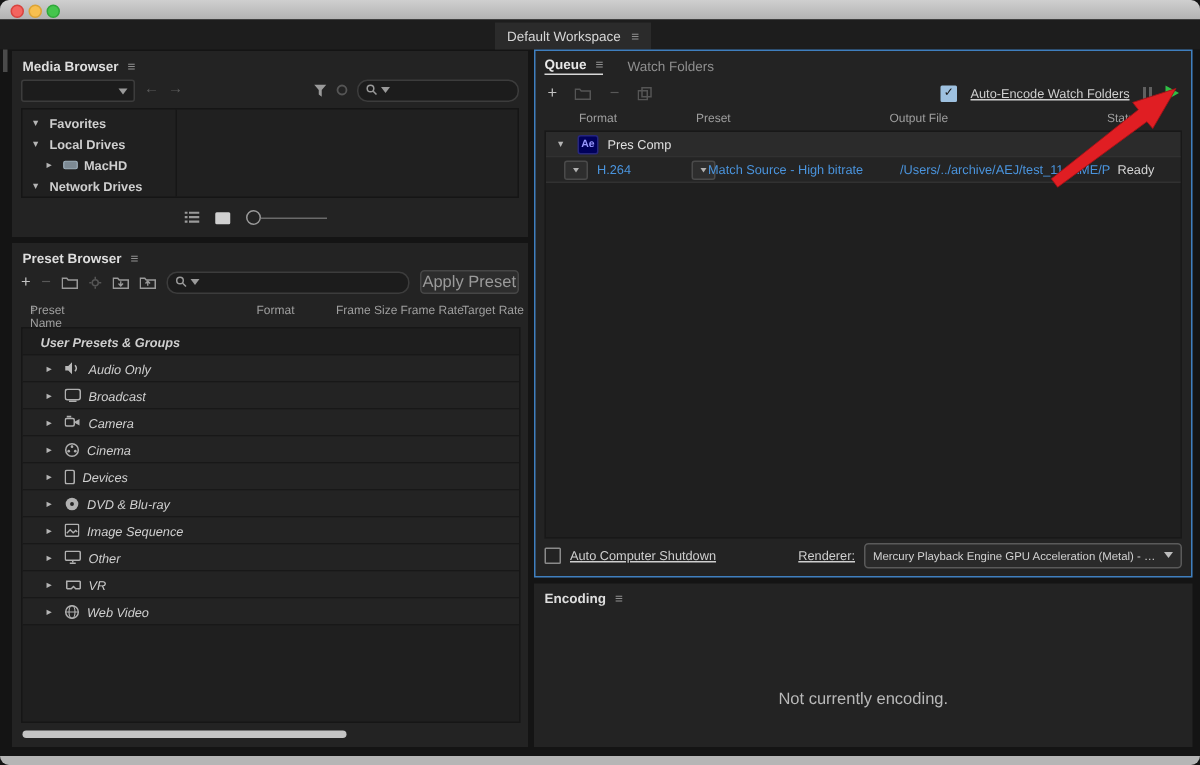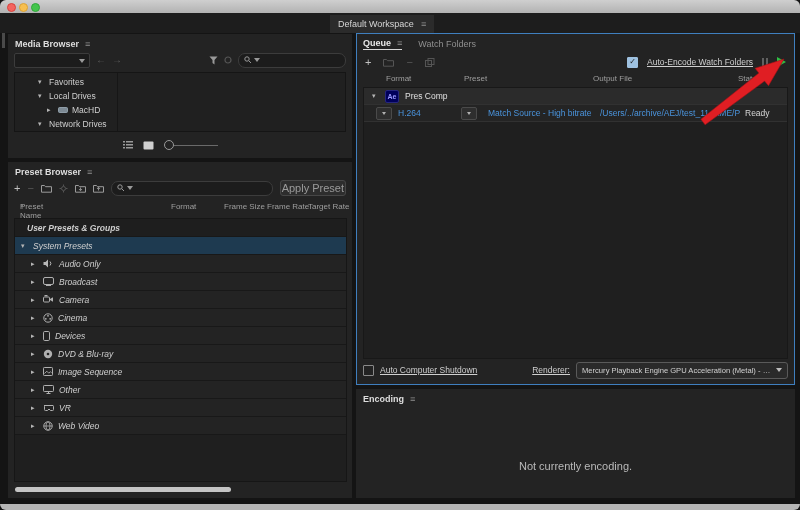--- a/index.html
+++ b/index.html
@@ -30,21 +30,21 @@
   .ddbox{width:74px;height:13px;background:#1c1c1c;border:1px solid #3c3c3c;border-radius:2px;
     position:relative;}
   .dd-chev{position:absolute;right:4px;top:5px;width:0;height:0;border-left:3px solid transparent;
     border-right:3px solid transparent;border-top:4px solid #9a9a9a;}
   .navarrow{color:#5b5b5b;font-size:10px;line-height:1;}
   .searchbox{height:13px;background:#1c1c1c;border:1px solid #3c3c3c;border-radius:7px;
     display:flex;align-items:center;padding:0 5px;gap:2px;}
   .mb-well{position:absolute;left:6px;top:38px;width:330px;height:58px;background:#202020;
     border:1px solid #151515;}
   .mb-divider{position:absolute;left:102px;top:0;bottom:0;width:1px;background:#161616;}
-  .tree{position:absolute;left:16px;top:2px;width:100px;font-size:8.5px;}
+  .tree{position:absolute;left:0;top:2px;width:100px;font-size:8.5px;font-weight:bold;}
   .trow{display:flex;align-items:center;gap:4px;height:14px;padding-left:7px;color:#cfcfcf;}
   .trow.child{padding-left:16px;}
   .chev{color:#b5b5b5;font-size:7px;width:7px;display:inline-block;}
   .mb-bottom{position:absolute;left:0;bottom:6px;width:100%;height:14px;display:flex;
     align-items:center;gap:10px;padding-left:115px;}
   .slider{display:flex;align-items:center;}
   .slider .knob{width:8px;height:8px;border:1.5px solid #9a9a9a;border-radius:50%;}
   .slider .track{width:44px;height:1px;background:#6a6a6a;}
   
   #preset-browser{left:8px;top:162px;width:344px;height:336px;}
@@ -263,24 +263,20 @@
         </span>
       <span style="left:163px">Format</span>
       <span style="left:216px">Frame Size</span>
       <span style="left:259px">Frame Rate</span>
       <span style="left:300px">Target Rate</span>
     </div>
     <div class="pb-list">
       <div class="prow group">
         <span>User Presets &amp; Groups</span>
       </div>
-      <div class="prow selected">
-        <span class="chev">▾</span>
-        <span>System Presets</span>
-      </div>
 
       <div class="prow cat">
         <span class="chev">▸</span>
         <span class="cicon">
             <svg width="11" height="9" viewBox="0 0 11 9">
               <path d="M0.5 3 h2 l2.5-2.5 v8 L2.5 6 h-2 z" fill="#b8b8b8"></path>
               <path d="M7 2.5 a3 3 0 0 1 0 4" stroke="#b8b8b8" fill="none" stroke-width="1"></path>
             </svg>
           </span>
         <span>Audio Only</span>
@@ -427,21 +423,21 @@
         <span>Pres Comp</span>
       </div>
       <div class="jrow out-row">
         <span class="mini-dd" style="margin-left:12px">
             <span class="dd-c"></span>
           </span>
         <span class="bluelink" style="margin-left:6px">H.264</span>
         <span class="mini-dd" style="position:absolute;left:97px">
             <span class="dd-c"></span>
           </span>
-        <span class="bluelink" style="position:absolute;left:124px">Match Source - High bitrate</span>
+        <span class="bluelink" style="position:absolute;left:108px">Match Source - High bitrate</span>
         <span class="bluelink" style="position:absolute;left:236px;max-width:140px;white-space:nowrap;overflow:hidden">/Users/../archive/AEJ/test_11_AME/Pres Comp.mp4</span>
         <span style="position:absolute;left:381px;color:#d6d6d6">Ready</span>
       </div>
     </div>
     <div class="q-bottom">
       <span class="checkbox"></span>
       <span class="cb-label">Auto Computer Shutdown</span>
       <span style="margin-left:auto" class="cb-label">Renderer:</span>
       <span class="renderer-dd">
         <span style="overflow:hidden;text-overflow:ellipsis;">Mercury Playback Engine GPU Acceleration (Metal) - Recommended</span>

